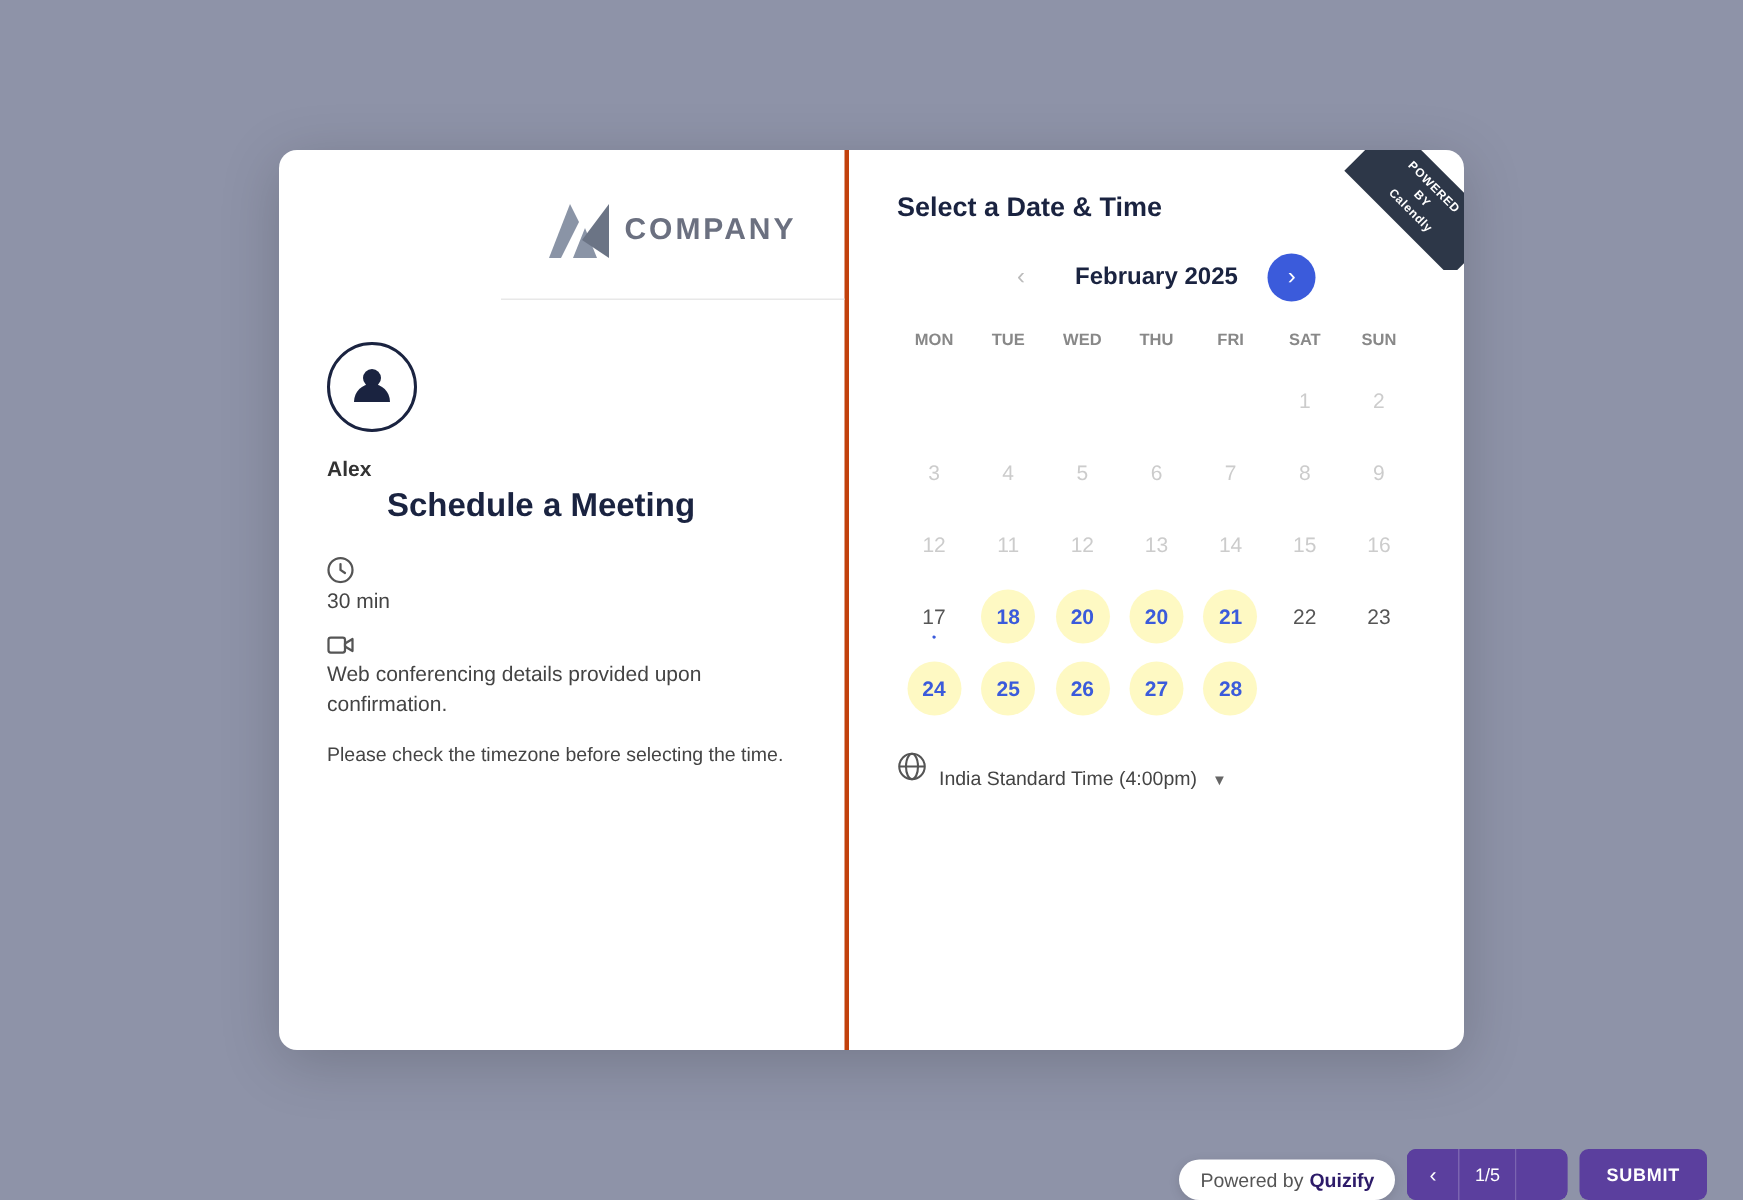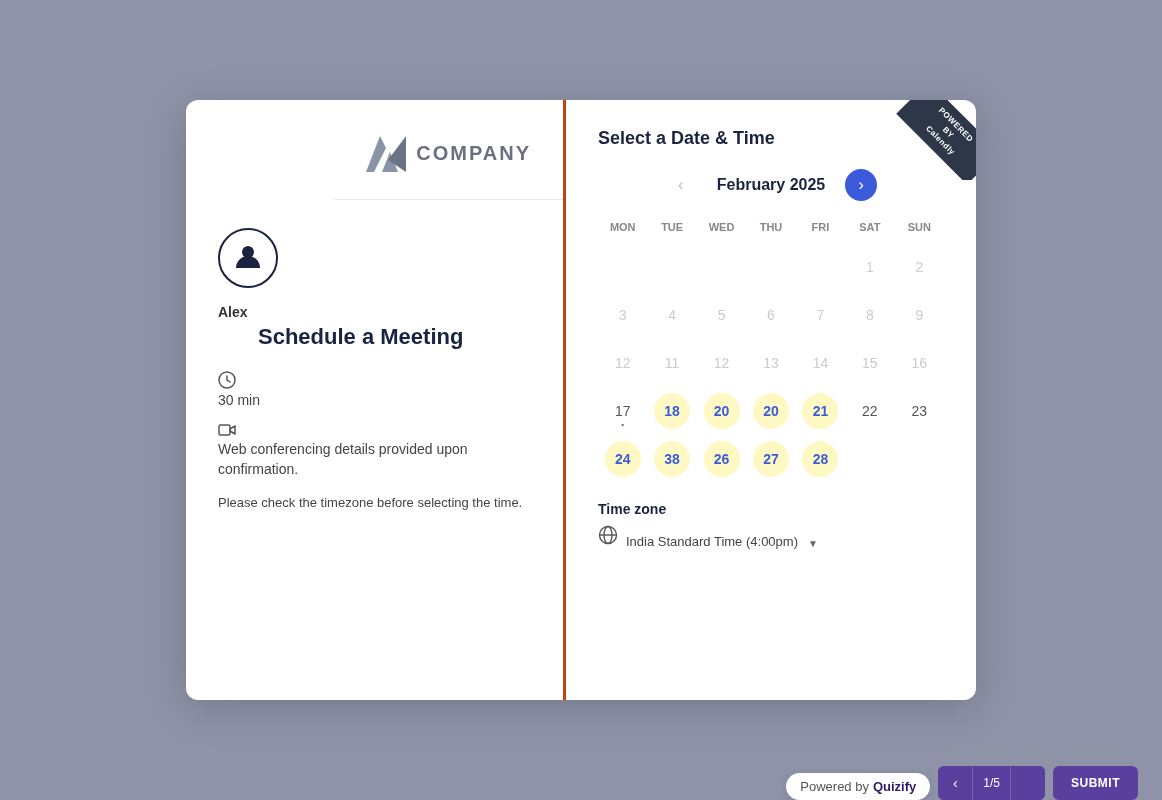--- a/index.html
+++ b/index.html
@@ -490,38 +490,37 @@
           <div class="cal-cell normal">
             <span class="day-num">22</span>
           </div>
           <div class="cal-cell normal">
             <span class="day-num">23</span>
           </div>
           <div class="cal-cell available">
             <span class="day-num">24</span>
           </div>
           <div class="cal-cell available">
-            <span class="day-num">38</span>
+            <span class="day-num">25</span>
           </div>
           <div class="cal-cell available">
             <span class="day-num">26</span>
           </div>
           <div class="cal-cell available">
             <span class="day-num">27</span>
           </div>
           <div class="cal-cell available">
             <span class="day-num">28</span>
           </div>
           <div class="cal-cell empty"></div>
           <div class="cal-cell empty"></div>
         </div>
     </div>
 
     <div class="timezone-section">
-      <div class="timezone-label">Time zone</div>
       <div class="timezone-selector">
         <span>
           <svg class="globe-icon" viewBox="0 0 20 20" fill="none">
             <circle cx="10" cy="10" r="8.5" stroke="#555" stroke-width="1.4"></circle>
             <ellipse cx="10" cy="10" rx="4" ry="8.5" stroke="#555" stroke-width="1.4"></ellipse>
             <line x1="1.5" y1="10" x2="18.5" y2="10" stroke="#555" stroke-width="1.4"></line>
           </svg>
         </span>
         <span class="timezone-value">India Standard Time (4:00pm)</span>
         <span class="chevron-down">▼</span>

